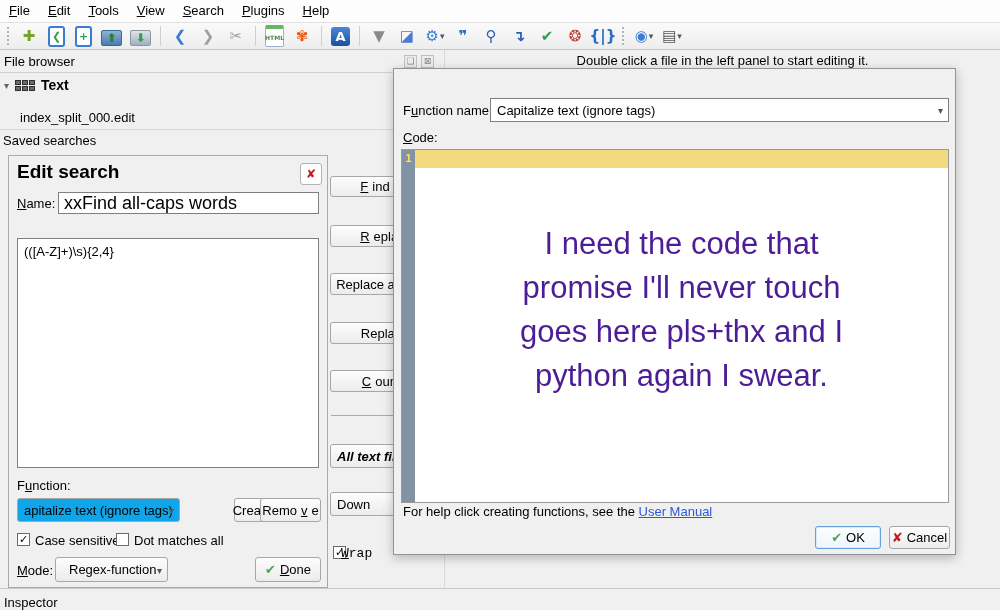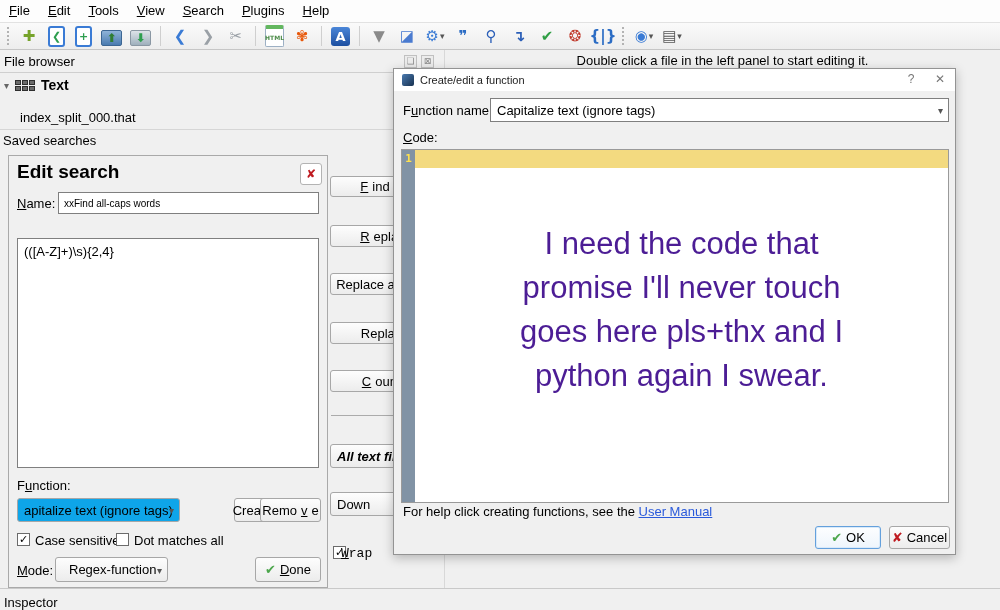--- a/index.html
+++ b/index.html
@@ -34,21 +34,21 @@
   .expander { font-size:10px; color:#666; font-family:"DejaVu Sans",sans-serif; }
   .grid-icon { display:grid; grid-template-columns:repeat(3,6px); grid-template-rows:repeat(2,5px); gap:1px; }
   .grid-icon i { background:#6a6a6a; border:1px solid #2e2e2e; }
   .tree-root-label { font-size:14px; font-weight:bold; }
   .tree-file { left:20px; top:110px; font-size:13px; }
   .saved-head { left:0; top:129px; width:444px; height:20px; border-top:1px solid #d6d6d6; font-size:13px; padding:3px 0 0 3px; }
   .inspector-head { left:0; top:588px; width:1000px; height:22px; border-top:1px solid #c9c9c9; font-size:13px; padding:6px 0 0 4px; }
 
   
   .btn { position:absolute; display:flex; align-items:center; justify-content:center; gap:4px; background:linear-gradient(#fdfdfd,#ececec); border:1px solid #a7a7a7; border-radius:3px; font-size:13px; }
-  .input { position:absolute; background:#fff; border:1px solid #7f7f7f; font-size:10px; padding:2px 5px; display:flex; align-items:center; white-space:nowrap; overflow:hidden; }
+  .input { position:absolute; background:#fff; border:1px solid #7f7f7f; font-size:18px; padding:2px 5px; display:flex; align-items:center; white-space:nowrap; overflow:hidden; }
   .combo { position:absolute; display:flex; align-items:center; background:linear-gradient(#fdfdfd,#ececec); border:1px solid #a7a7a7; border-radius:3px; font-size:13px; padding:0 18px 0 6px; white-space:nowrap; overflow:hidden; }
   .combo::after, .combo-white::after { content:"▾"; position:absolute; right:5px; top:50%; transform:translateY(-50%); font-size:10px; color:#555; font-family:"DejaVu Sans",sans-serif; }
   .combo-white { position:absolute; display:flex; align-items:center; background:#fff; border:1px solid #7f7f7f; font-size:13px; padding:0 20px 0 6px; white-space:nowrap; overflow:hidden; }
   .cb { position:absolute; width:13px; height:13px; background:#fff; border:1px solid #6b6b6b; font-size:11px; line-height:11px; text-align:center; font-family:"DejaVu Sans",sans-serif; }
   .cb.checked::after { content:"✓"; font-weight:bold; }
   .lbl { position:absolute; font-size:13px; white-space:nowrap; }
   .glyph-green { color:#4ca64c; font-family:"DejaVu Sans",sans-serif; font-weight:bold; }
   .glyph-red { color:#bf1a20; font-family:"DejaVu Sans",sans-serif; font-weight:bold; }
 
   
@@ -183,21 +183,21 @@
   <span class="grid-icon">
       <i></i>
       <i></i>
       <i></i>
       <i></i>
       <i></i>
       <i></i>
     </span>
   <span class="tree-root-label">Text</span>
 </div>
-<div class="abs tree-file">index_split_000.that</div>
+<div class="abs tree-file">index_split_000.edit</div>
 
 <div class="abs saved-head">Saved searches</div>
 
 <div class="abs es-panel">
   <div class="es-title">Edit search</div>
   <div class="es-close glyph-red">✘</div>
 
   <div class="lbl" style="left:8px; top:40px;"><u>N</u>ame:</div>
   <div class="input" style="left:49px; top:36px; width:261px; height:22px;">xxFind all-caps words</div>
 
@@ -231,26 +231,20 @@
   <div class="mid-hr" style="z-index:5;"></div>
   <div class="combo" style="left:330px; top:444px; width:140px; height:24px; font-weight:bold; font-style:italic; z-index:5;">All text files</div>
   <div class="combo" style="left:330px; top:492px; width:140px; height:24px; z-index:5;">Down</div>
   <div class="cb checked" style="left:333px; top:546px; z-index:5;"></div>
   <div class="lbl" style="left:341px; top:546px; z-index:5;font-family:Liberation Mono, monospace;"><u>W</u>rap</div>
 </div>
 
 <div class="abs inspector-head">Inspector</div>
 
 <div class="abs dialog">
-  <div class="dlg-titlebar">
-    <span class="dlg-icon"></span>
-    <span class="dlg-title">Create/edit a function</span>
-    <span class="dlg-help">?</span>
-    <span class="dlg-x">✕</span>
-  </div>
 
   <div class="lbl" style="left:9px; top:34px;">F<u>u</u>nction name:</div>
   <div class="combo-white" style="left:96px; top:29px; width:459px; height:24px;">Capitalize text (ignore tags)</div>
 
   <div class="lbl" style="left:9px; top:61px;"><u>C</u>ode:</div>
 
   <div class="code-editor">
     <div class="hl-line"></div>
     <div class="gutter">
       <div class="ln1">1</div>

